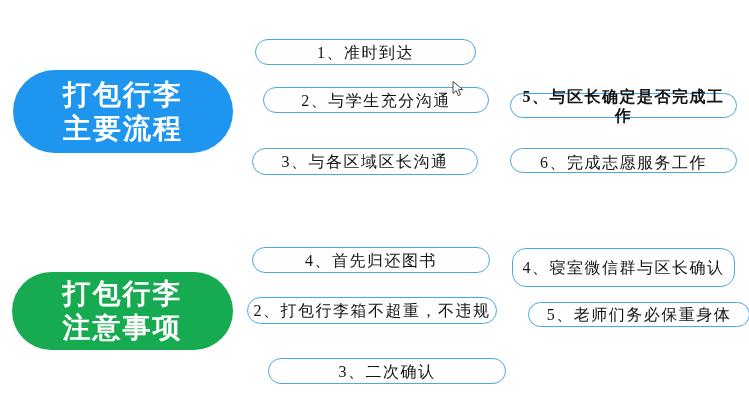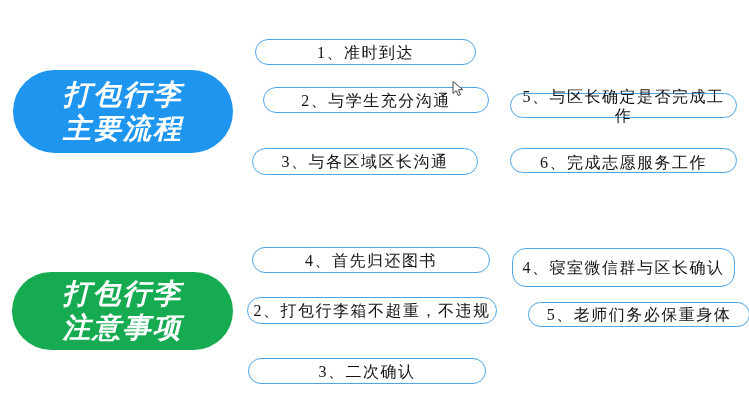--- a/index.html
+++ b/index.html
@@ -24,21 +24,20 @@
     align-items: center;
     justify-content: center;
     text-align: center;
   }
   .stadium .line {
     color: #ffffff;
     font-size: 28px;
     font-weight: bold;
     line-height: 34px;
     letter-spacing: 2px;
-    font-style: italic;
   }
   #stadium-process {
     left: 13px; top: 70px; width: 220px; height: 83px;
     background: #1E96F0;
   }
   #stadium-notes {
     left: 12px; top: 272px; width: 221px; height: 78px;
     background: #16AB50;
     border-radius: 39px;
   }
@@ -64,25 +63,25 @@
     white-space: nowrap;
   }
   .pill .txt.wrap {
     white-space: normal;
     width: 210px;
   }
   #t1 { left: 255px; top: 39px;  width: 221px; height: 26px; }
   #t2 { left: 263px; top: 87px;  width: 226px; height: 26px; }
   #t3 { left: 252px; top: 148px; width: 226px; height: 27px; }
   #t4 { left: 510px; top: 37px;  width: 227px; height: 26px; }
-  #t5 { left: 510px; top: 93px;  width: 227px; height: 25px; }
+  #t5 { left: 510px; top: 93px;  width: 227px; height: 25px; font-weight: bold; }
   #t6 { left: 510px; top: 148px; width: 227px; height: 25px; align-items: flex-end; }
   #b1 { left: 252px; top: 247px; width: 238px; height: 26px; }
   #b2 { left: 247px; top: 297px; width: 250px; height: 27px; }
-  #b3 { left: 248px; top: 358px; width: 238px; height: 26px; }
+  #b3 { left: 268px; top: 358px; width: 238px; height: 26px; }
   #b4 { left: 512px; top: 248px; width: 223px; height: 39px; }
   #b5 { left: 528px; top: 302px; width: 222px; height: 25px; }
   
   .cursor {
     position: absolute;
     left: 452px; top: 81px;
     width: 13px; height: 17px;
   }
 </style>
 </head>

